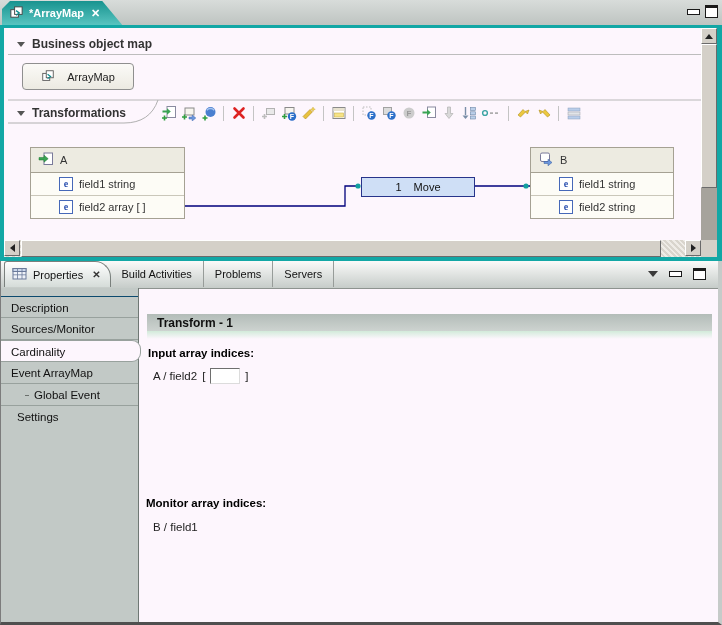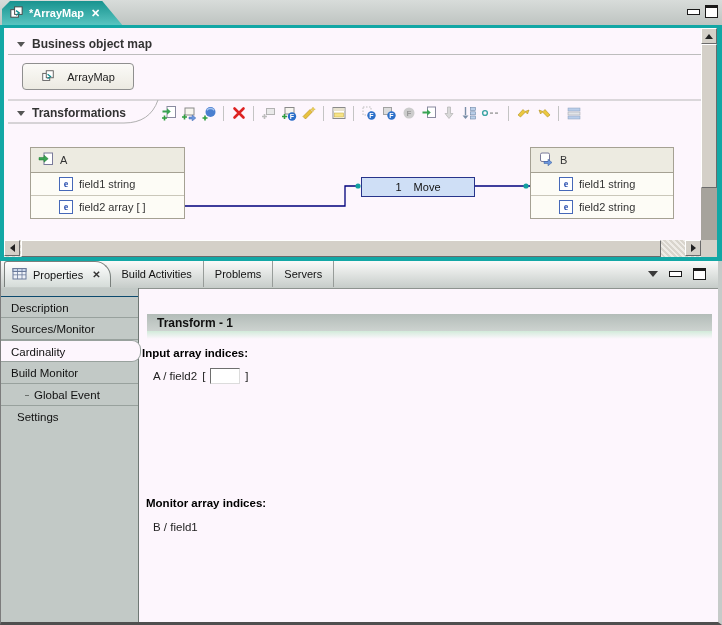--- a/index.html
+++ b/index.html
@@ -373,34 +373,34 @@
       <div class="side-item">
         <span>Description</span>
       </div>
       <div class="side-item">
         <span>Sources/Monitor</span>
       </div>
       <div class="side-item side-sel">
         <span>Cardinality</span>
       </div>
       <div class="side-item">
-        <span>Build Monitor</span>
+        <span>Event ArrayMap</span>
       </div>
       <div class="side-item" style="padding-left:16px;">
         <span class="gevt-dash"></span><span>Global Event Settings</span>
       </div>
     </div>
 
     <div class="main-panel">
       <div class="tf-header">
         <span>Transform - 1</span>
       </div>
       <div class="tf-strip"></div>
 
-      <div class="lbl" style="left:2px;top:39px;">Input array indices:</div>
+      <div class="lbl" style="left:8px;top:39px;">Input array indices:</div>
 
       <div class="val-row" style="left:13px;top:60px;">
         <span>A / field2</span>
         <span>[</span>
         <input class="idx" type="text" value="" style="">
         <span>]</span>
       </div>
 
       <div class="lbl" style="left:6px;top:189px;">Monitor array indices:</div>
 

